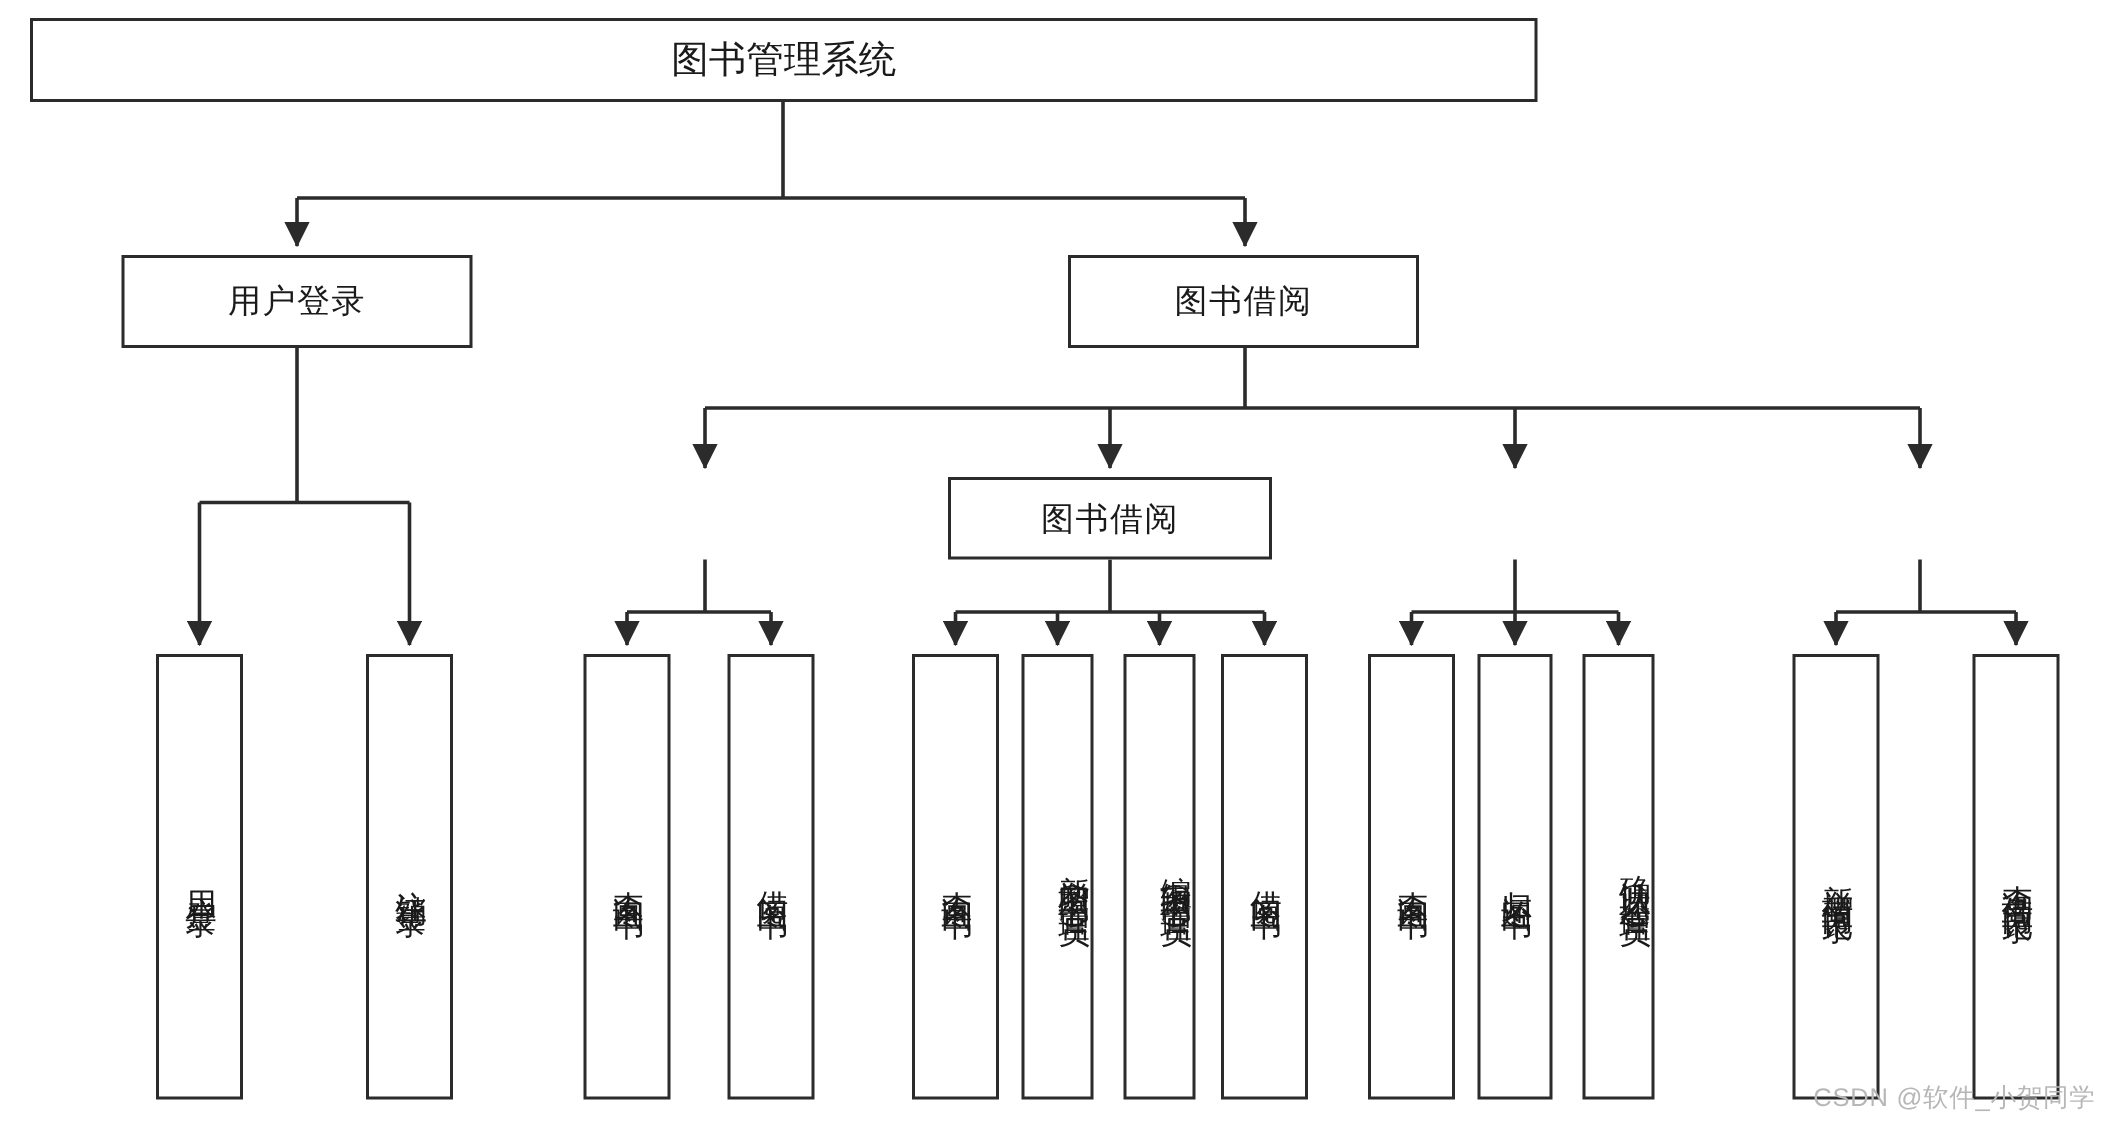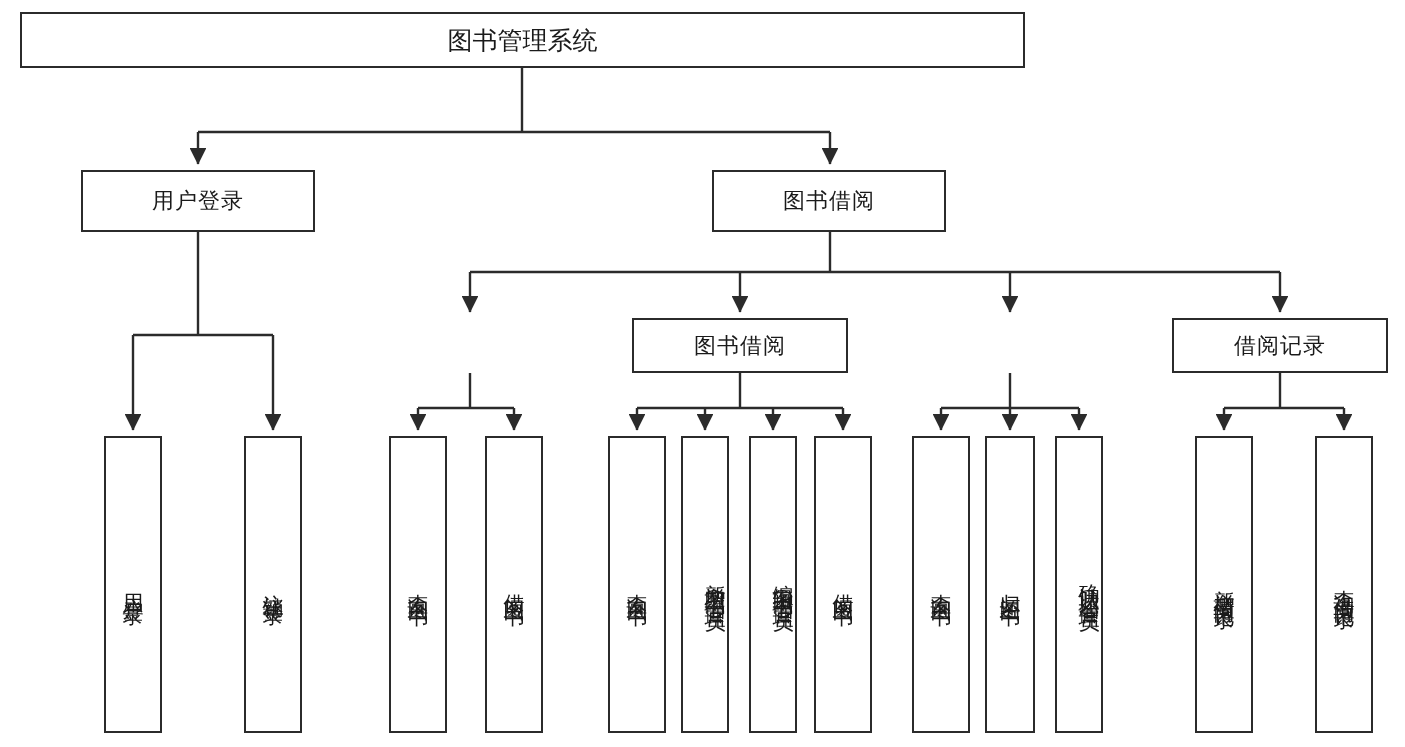--- a/index.html
+++ b/index.html
@@ -100,23 +100,20 @@
   <div class="node horiz" style="left:81px;top:170px;width:234px;height:62px;">
     <span class="label">用户登录</span>
   </div>
   <div class="node horiz" style="left:712px;top:170px;width:234px;height:62px;">
     <span class="label">图书借阅</span>
   </div>
 
   <div class="node horiz" style="left:632px;top:318px;width:216px;height:55px;">
     <span class="label">图书借阅</span>
   </div>
-  <div class="node horiz" style="left:1172px;top:318px;width:216px;height:55px;">
-    <span class="label">借阅记录</span>
-  </div>
 
   <div class="node vert" style="left:104px;top:436px;width:58px;height:297px;">
     <span class="label">用户登录</span>
   </div>
   <div class="node vert" style="left:244px;top:436px;width:58px;height:297px;">
     <span class="label">注销登录</span>
   </div>
 
   <div class="node vert" style="left:389px;top:436px;width:58px;height:297px;">
     <span class="label">查询图书</span>
@@ -148,14 +145,15 @@
     <span class="label">确认归还（管理员）</span>
   </div>
 
   <div class="node vert" style="left:1195px;top:436px;width:58px;height:297px;">
     <span class="label">新增借阅记录</span>
   </div>
   <div class="node vert" style="left:1315px;top:436px;width:58px;height:297px;">
     <span class="label">查询借阅记录</span>
   </div>
 
+  <div id="watermark">CSDN @软件_小贺同学</div>
 
 </div>
 
 </body></html>

